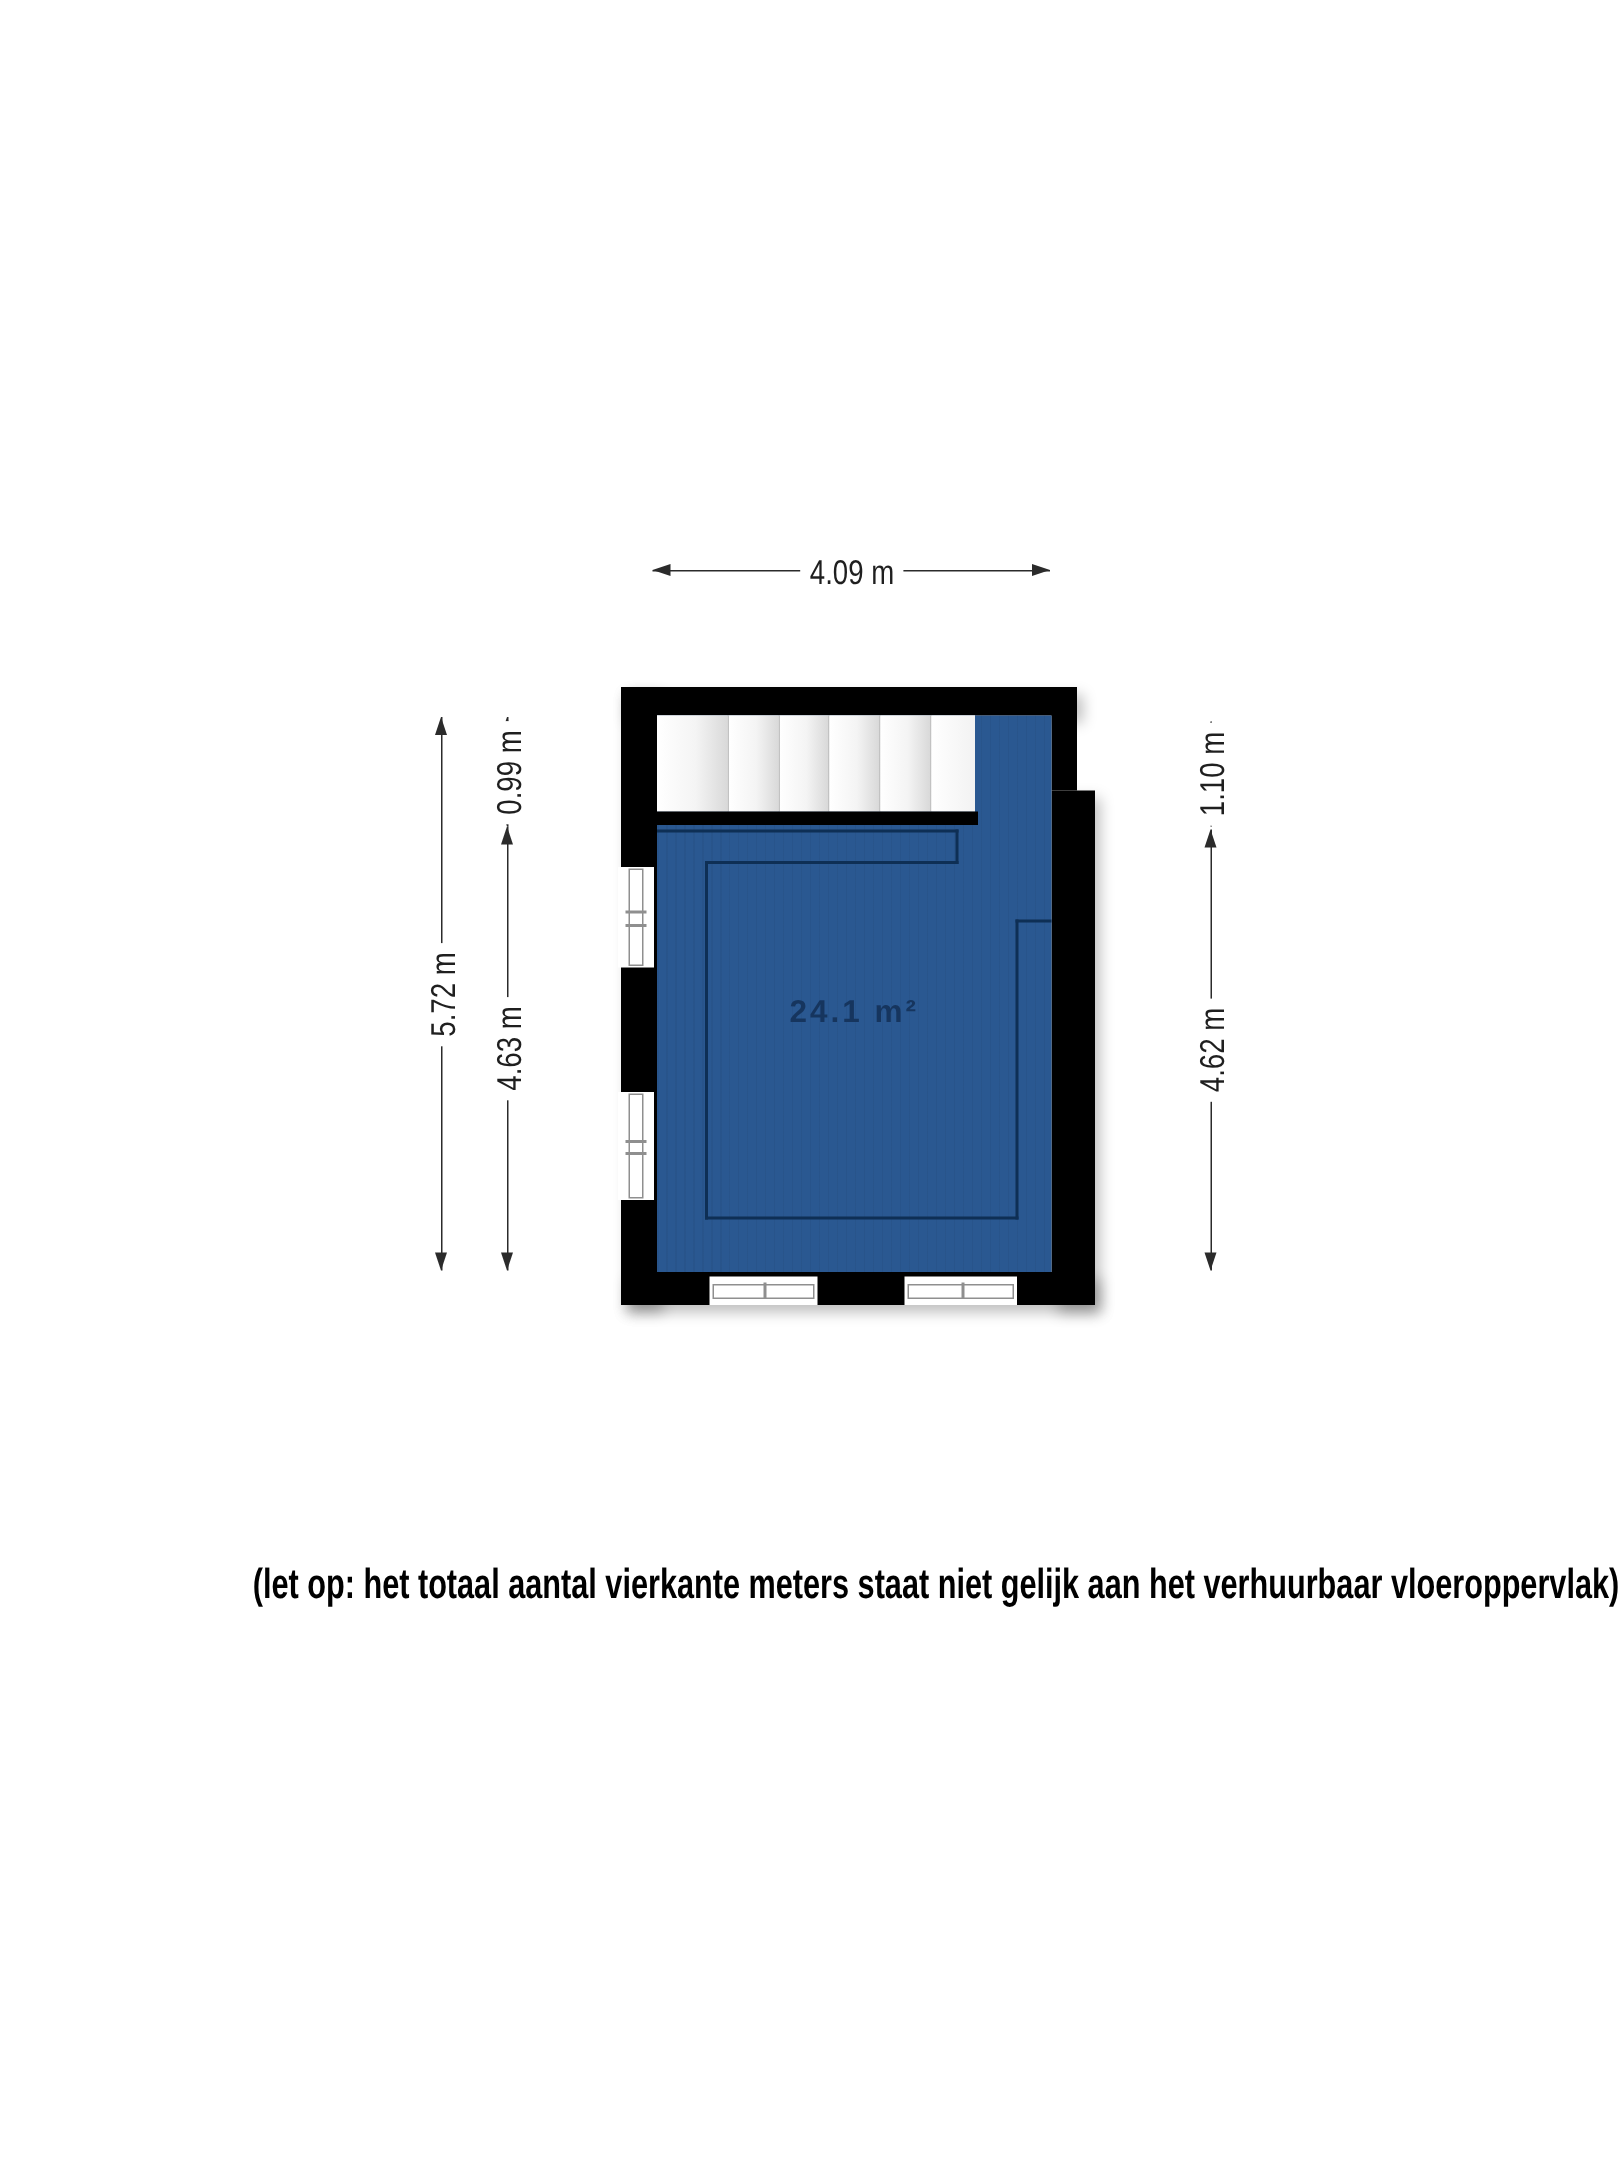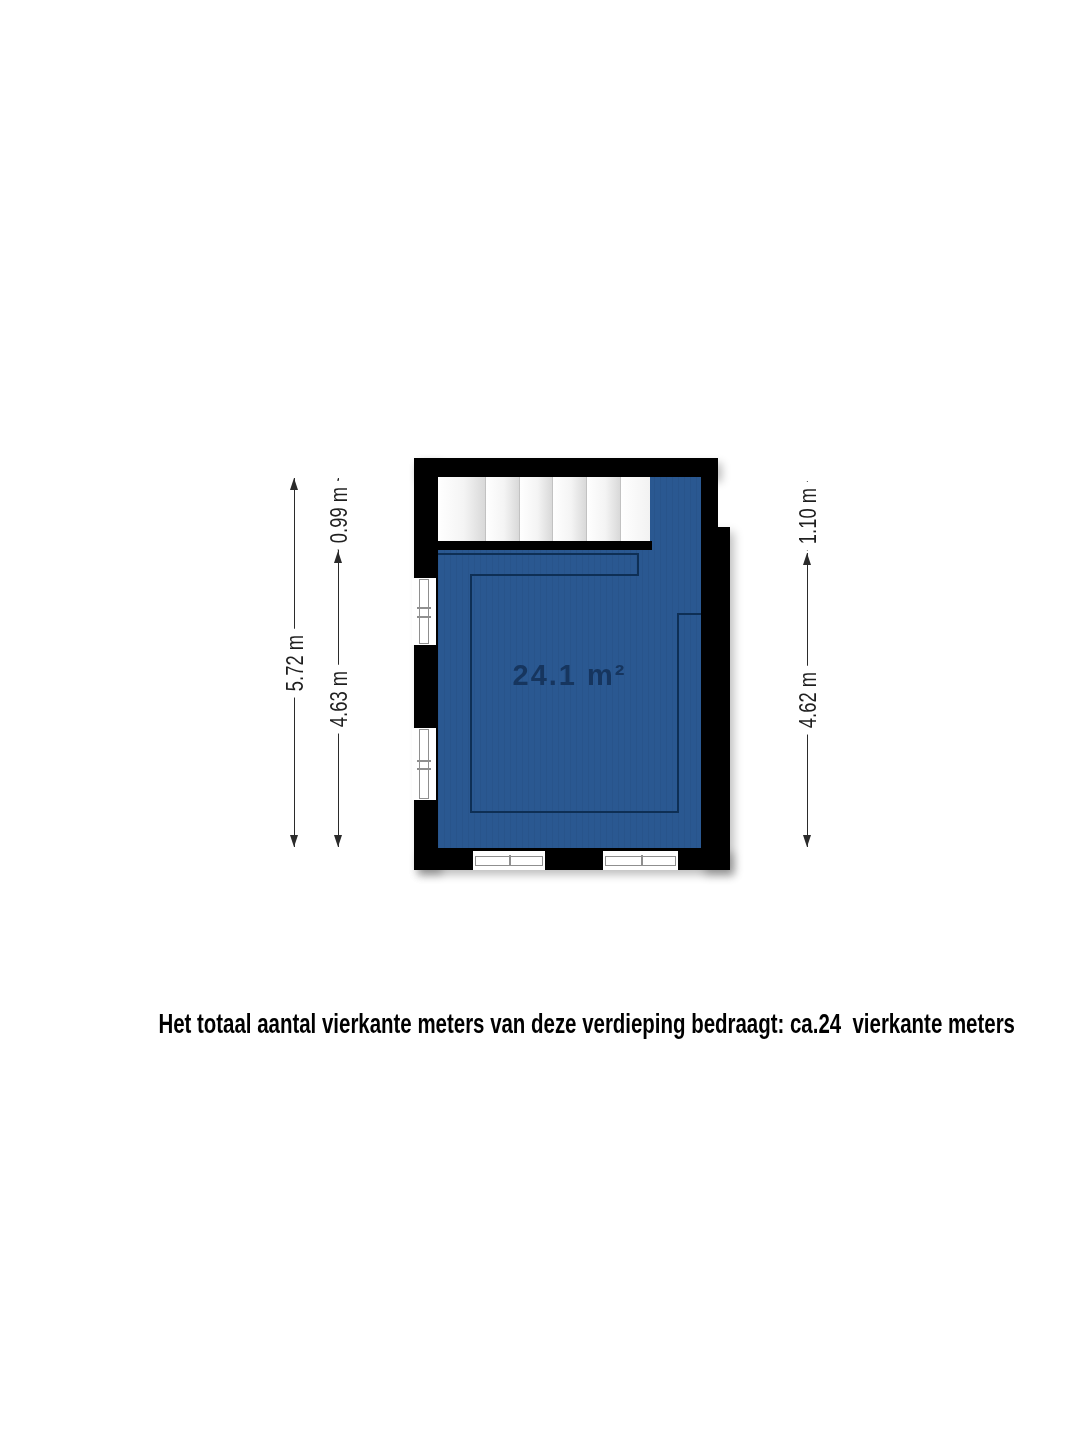--- a/index.html
+++ b/index.html
@@ -27,21 +27,21 @@
   
   .oline{position:absolute;background:#0e2f55;}
   
   .win{position:absolute;background:#ffffff;}
   .glass-v{position:absolute;left:7px;right:7px;top:1px;bottom:1px;border:1px solid #8f8f8f;background:#ffffff;}
   .glass-h{position:absolute;top:5px;bottom:4px;left:2px;right:2px;border:1px solid #8f8f8f;background:#ffffff;}
   .tick-h{position:absolute;left:5px;right:5px;height:2px;background:#8f8f8f;}
   .tick-v{position:absolute;top:4px;bottom:4px;width:2px;background:#8f8f8f;left:50%;}
   
   .area-label{
-    position:absolute;text-align:center;color:#16355e;font-size:29px;font-weight:700;
+    position:absolute;text-align:center;color:#16355e;font-size:21px;font-weight:700;
     letter-spacing:2px;line-height:24px;
   }
   
   .dim-h{position:absolute;height:25px;}
   .dim-h .line{position:absolute;left:0;right:0;top:12px;height:1px;background:#2b2b2b;}
   .dim-h .ah-l{position:absolute;left:0;top:8px;width:0;height:0;border-top:4.5px solid transparent;border-bottom:4.5px solid transparent;border-right:12px solid #2b2b2b;}
   .dim-h .ah-r{position:absolute;right:0;top:8px;width:0;height:0;border-top:4.5px solid transparent;border-bottom:4.5px solid transparent;border-left:12px solid #2b2b2b;}
   .dim-v{position:absolute;width:25px;}
   .dim-v .line{position:absolute;top:0;bottom:0;left:12px;width:1px;background:#2b2b2b;}
   .dim-v .ah-t{position:absolute;top:0;left:8px;width:0;height:0;border-left:4.5px solid transparent;border-right:4.5px solid transparent;border-bottom:12px solid #2b2b2b;}
@@ -106,20 +106,26 @@
       <div class="tick-v"></div>
     </div>
     <div class="win" style="left:603px;top:851px;width:75px;height:19px;">
       <div class="glass-h"></div>
       <div class="tick-v"></div>
     </div>
 
     <div class="area-label" style="left:438px;top:663px;width:263px;">24.1 m²</div>
   </div>
 
+  <div class="dim-h" style="left:435px;top:368px;width:265px;">
+    <div class="line"></div>
+    <div class="ah-l"></div>
+    <div class="ah-r"></div>
+    <div class="dim-lbl">4.09 m</div>
+  </div>
 
 
   <div class="dim-v" style="left:282px;top:478px;height:369px;">
     <div class="line"></div>
     <div class="ah-t"></div>
     <div class="ah-b"></div>
     <div class="dim-lbl">5.72 m</div>
   </div>
 
   <div class="dim-v" style="left:326px;top:478px;height:73px;">
@@ -143,17 +149,17 @@
     <div class="dim-lbl">1.10 m</div>
   </div>
 
   <div class="dim-v" style="left:795px;top:553px;height:294px;">
     <div class="line"></div>
     <div class="ah-t"></div>
     <div class="ah-b"></div>
     <div class="dim-lbl">4.62 m</div>
   </div>
 
-  <div class="footer-line" style="top:1008px;">
-    <span>Het totaal aantal vierkante meters van deze verdieping bedraagt: ca.24  vierkante meters</span>
+  <div class="footer-line" style="top:1040px;">
+    <span>(let op: het totaal aantal vierkante meters staat niet gelijk aan het verhuurbaar vloeroppervlak)</span>
   </div>
 
 </div>
 
 </body></html>

